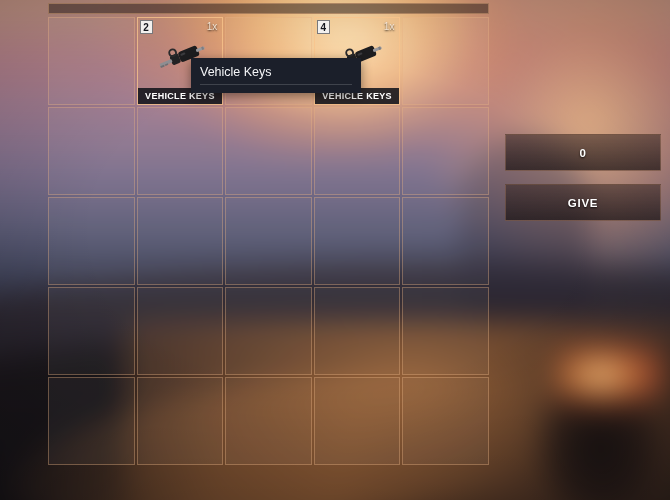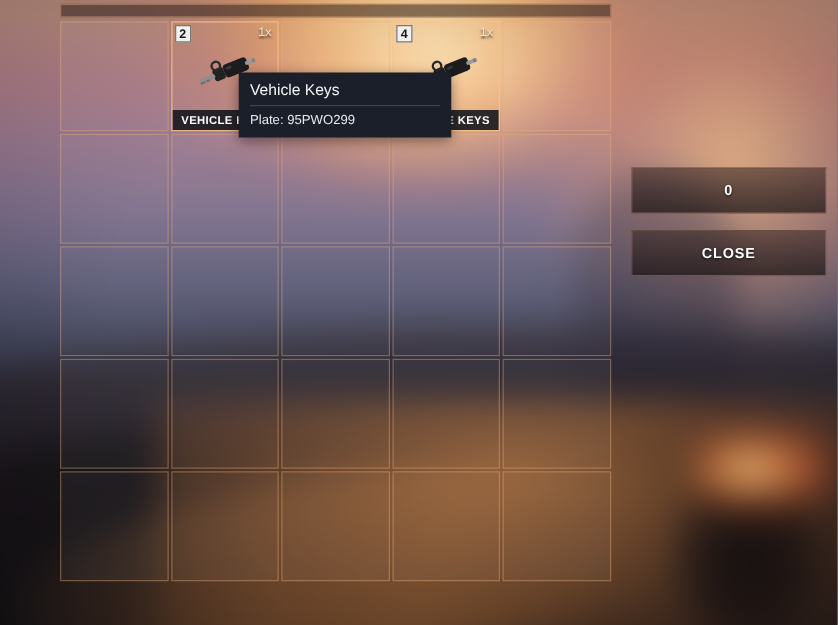--- a/index.html
+++ b/index.html
@@ -367,21 +367,20 @@
       <div class="slot"></div>
       <div class="slot"></div>
       <div class="slot"></div>
       <div class="slot"></div>
       <div class="slot"></div>
       <div class="slot"></div>
     </div>
 
   <div class="tooltip">
     <div class="tooltip-title">Vehicle Keys</div>
-    <div class="tooltip-line">Plate: 95PWO299</div>
   </div>
 
   <div class="actions">
     <div class="action-btn">0</div>
-    <div class="action-btn">CLOSE</div>
+    <div class="action-btn">GIVE</div>
   </div>
 
 </div>
 
 </body></html>

